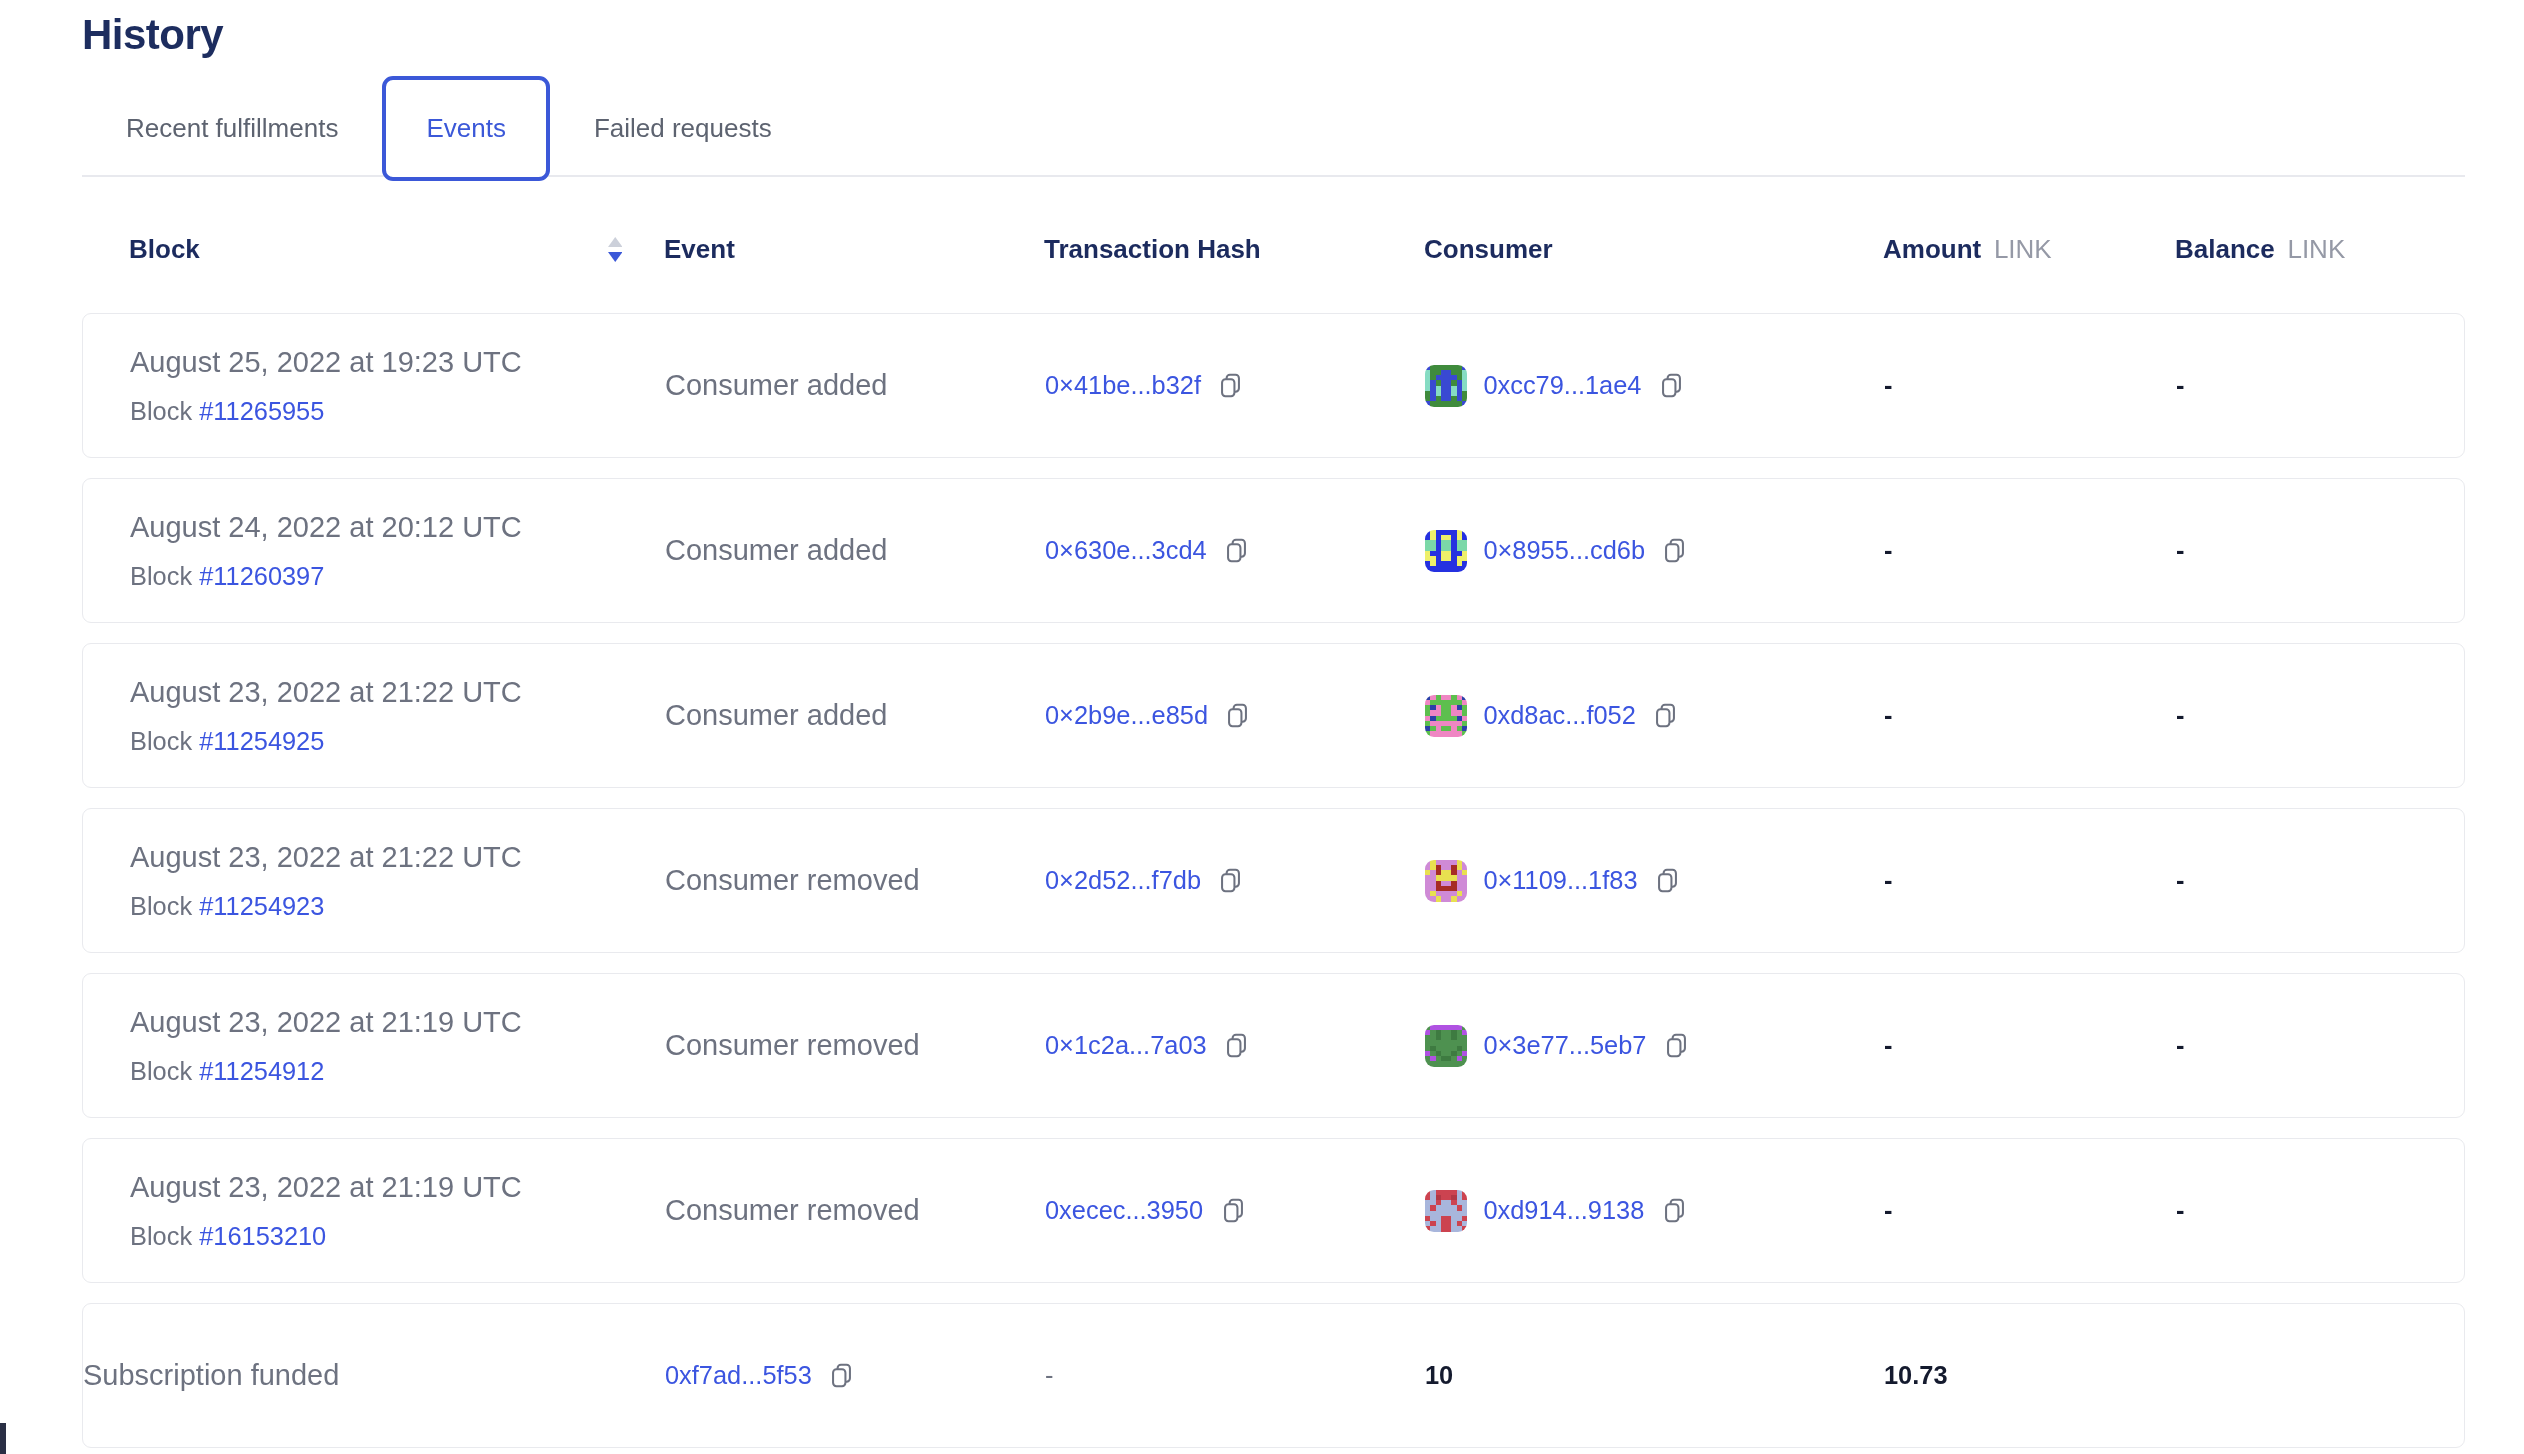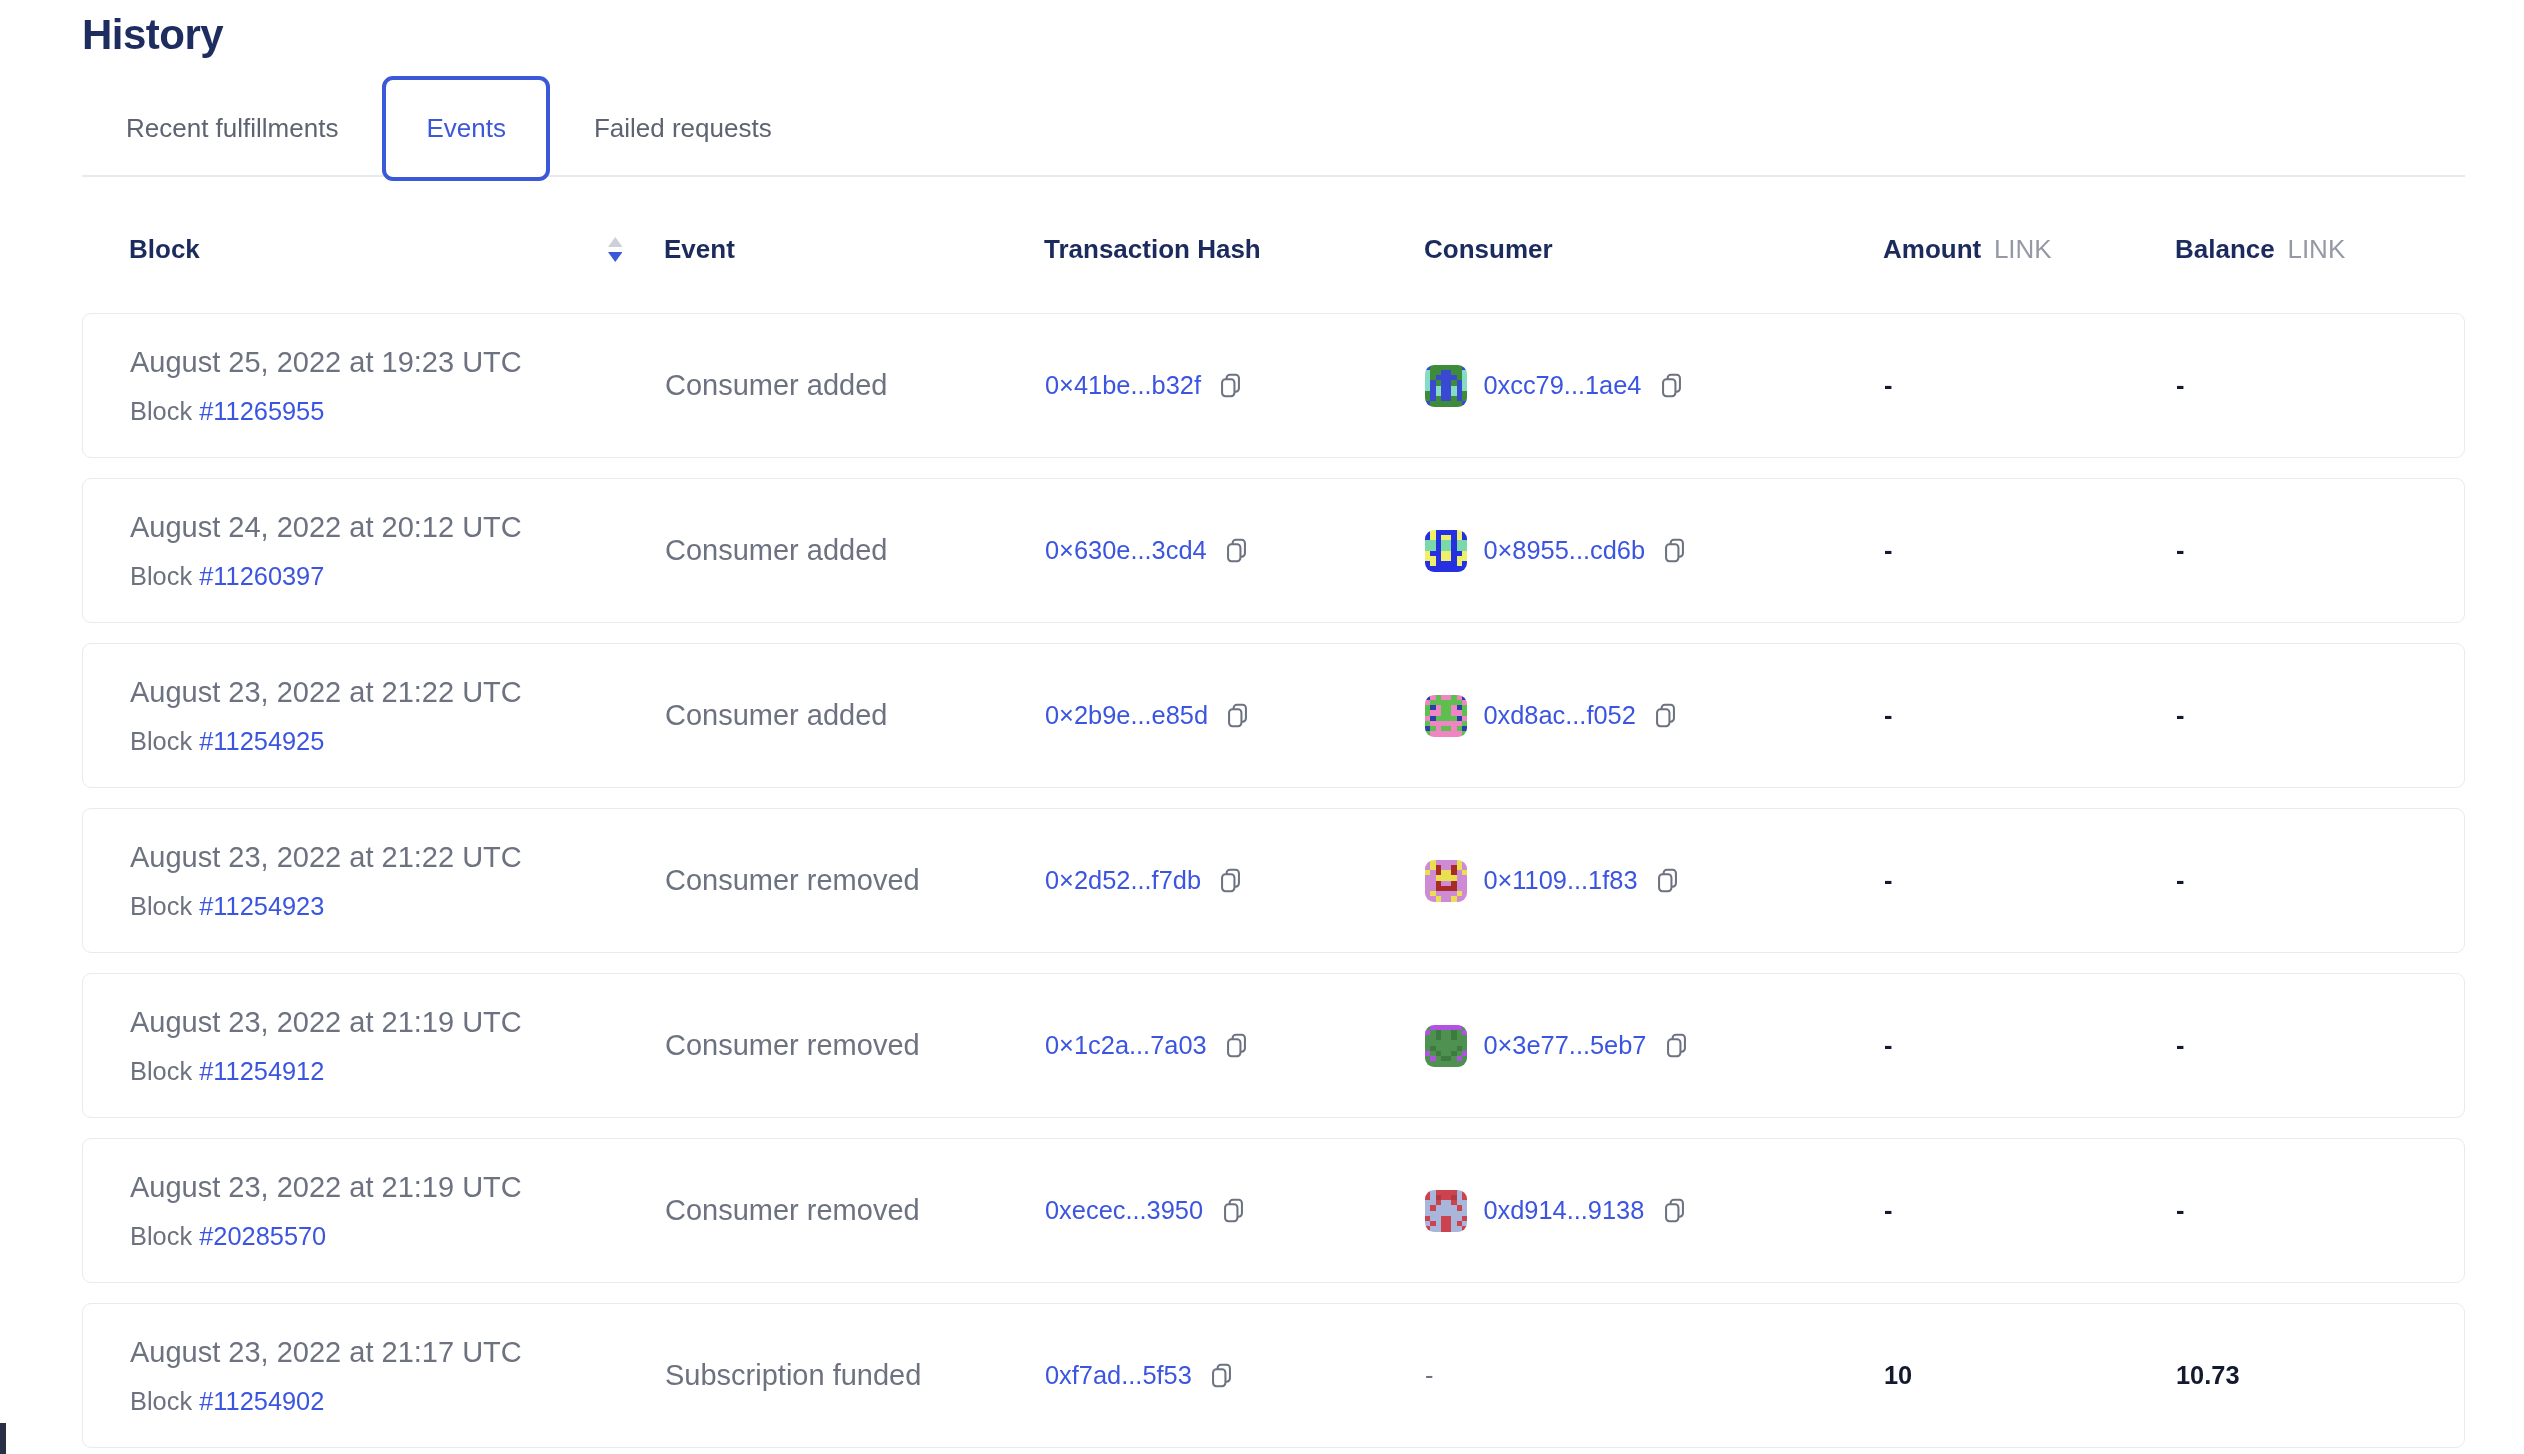--- a/index.html
+++ b/index.html
@@ -569,21 +569,21 @@
     </div>
     <div class="cell-amount">-</div>
     <div class="cell-balance">-</div>
   </div>
 
   <div class="card grid-cols">
     <div class="cell-time">
       <div class="date">August 23, 2022 at 21:19 UTC</div>
       <div class="block-line">
         <span>Block</span>
-        <a class="link">#20285570</a>
+        <a class="link">#16153210</a>
       </div>
     </div>
     <div class="cell-event">Consumer removed</div>
     <div class="cell-tx">
       <a class="link">0xecec...3950</a>
       <span class="copy">
         <svg width="27" height="27" viewBox="0 0 24 24" fill="none" stroke="currentColor" stroke-width="1.8">
           <rect x="8.5" y="2.5" width="11" height="15" rx="3"></rect>
           <rect x="4.5" y="6.5" width="11" height="15" rx="3" fill="#ffffff"></rect>
         </svg>
@@ -663,27 +663,20 @@
           <rect x="4.5" y="6.5" width="11" height="15" rx="3" fill="#ffffff"></rect>
         </svg>
       </span>
 
     </div>
     <div class="cell-amount">-</div>
     <div class="cell-balance">-</div>
   </div>
 
   <div class="card grid-cols">
-    <div class="cell-time">
-      <div class="date">August 23, 2022 at 21:17 UTC</div>
-      <div class="block-line">
-        <span>Block</span>
-        <a class="link">#11254902</a>
-      </div>
-    </div>
     <div class="cell-event">Subscription funded</div>
     <div class="cell-tx">
       <a class="link">0xf7ad...5f53</a>
       <span class="copy">
         <svg width="27" height="27" viewBox="0 0 24 24" fill="none" stroke="currentColor" stroke-width="1.8">
           <rect x="8.5" y="2.5" width="11" height="15" rx="3"></rect>
           <rect x="4.5" y="6.5" width="11" height="15" rx="3" fill="#ffffff"></rect>
         </svg>
       </span>
     </div>

